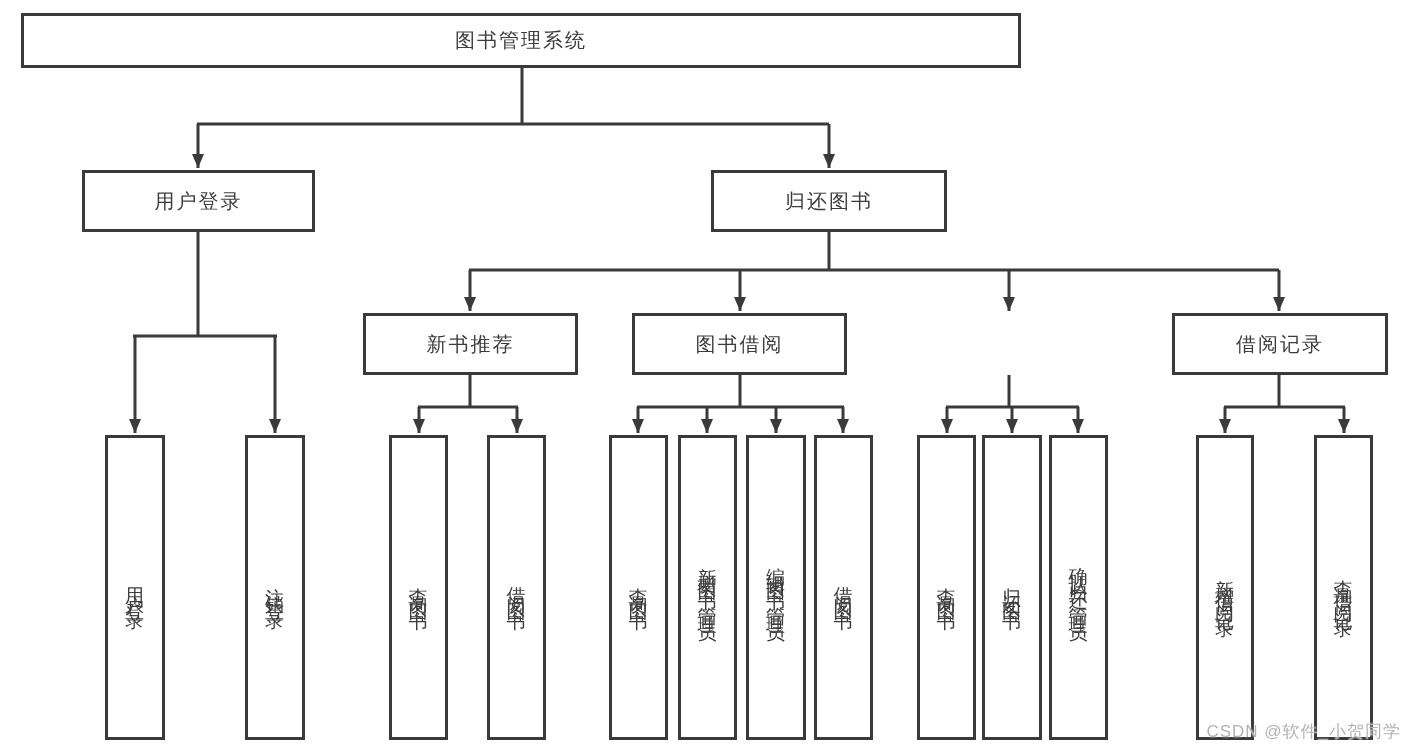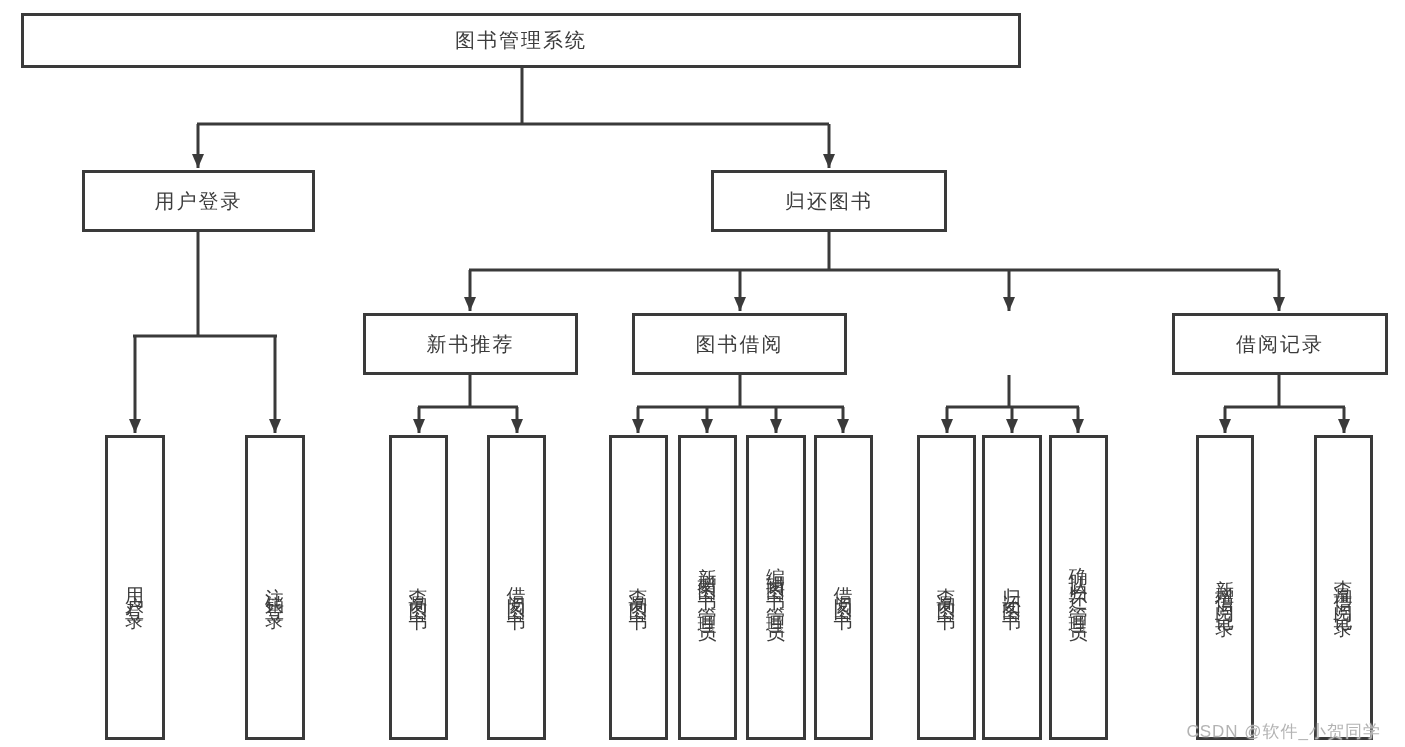--- a/index.html
+++ b/index.html
@@ -33,21 +33,21 @@
   .v-node {
     writing-mode: vertical-lr;
     text-orientation: mixed;
     font-size: 19px;
     letter-spacing: 8px;
     line-height: 1;
     white-space: normal;
   }
   .watermark {
     position: absolute;
-    right: 24px;
+    right: 4px;
     bottom: 4px;
     color: #b3b3b3;
     font-size: 17px;
     letter-spacing: 1px;
     z-index: 10;
     text-shadow: 0 0 2px #ffffff;
   }
 </style>
 </head>
 <body>

